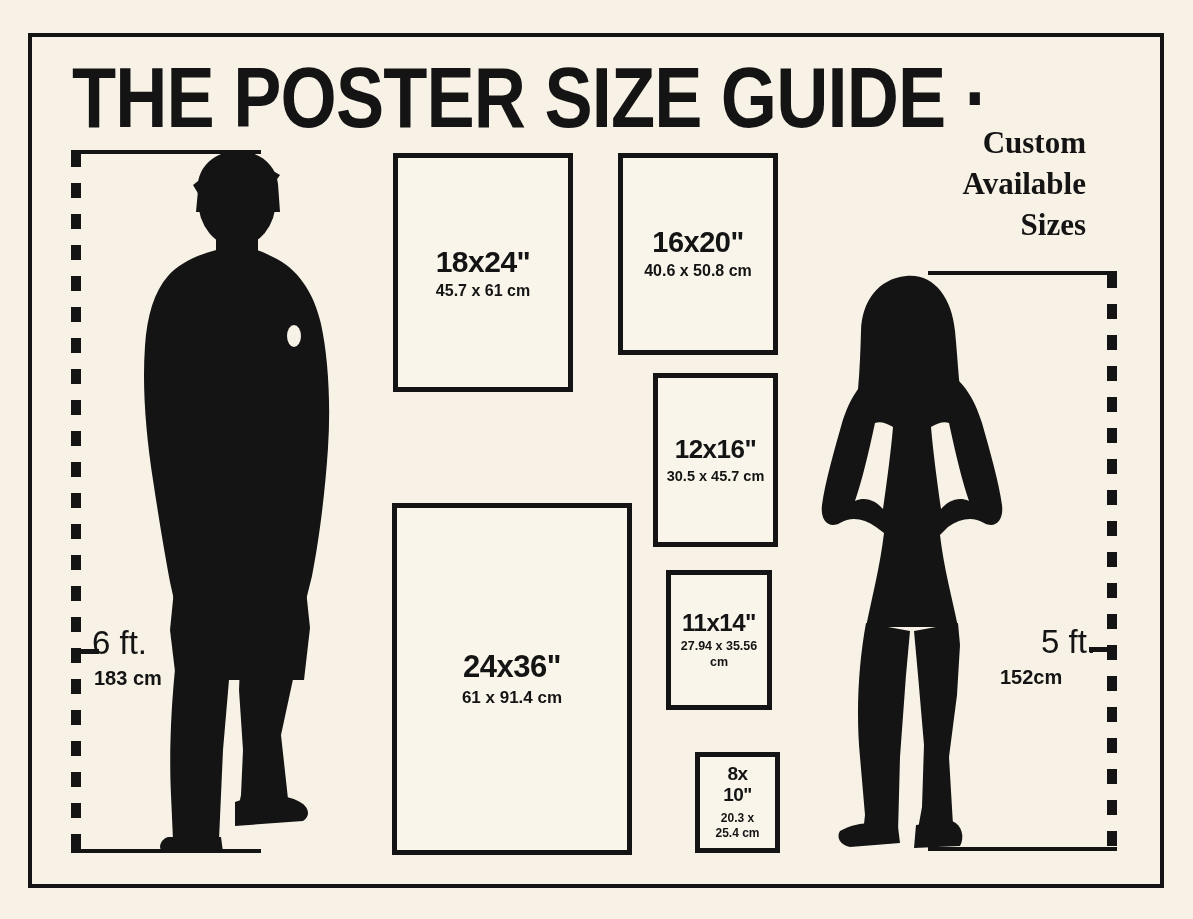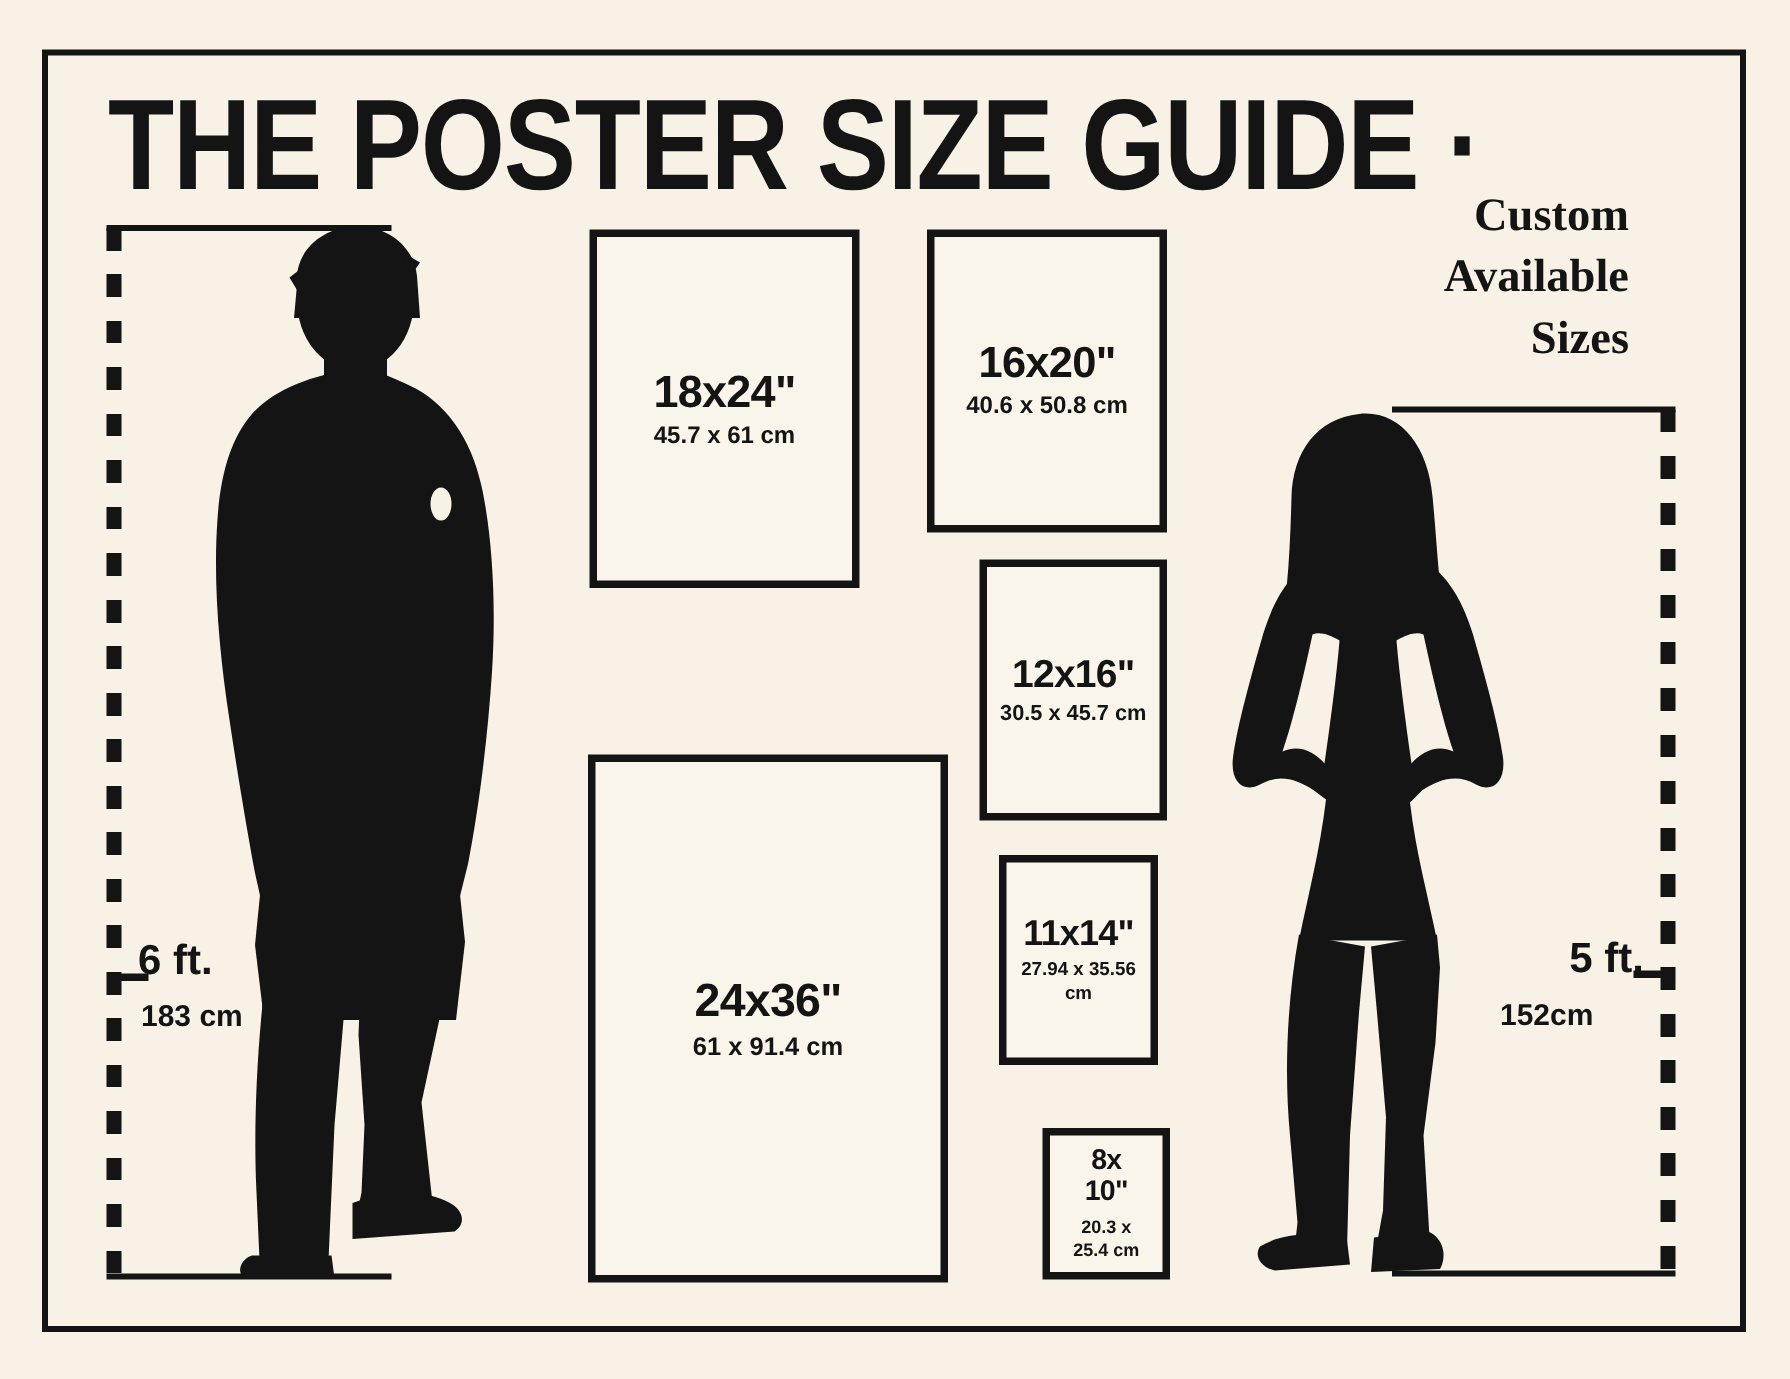--- a/index.html
+++ b/index.html
@@ -42,21 +42,21 @@
   .dash-male{left:71px;top:152px;height:699px;}
   .dash-female{left:1107px;top:273px;height:576px;}
   .hline{position:absolute;height:4px;background:var(--ink);}
   .topline-male{left:71px;top:150px;width:190px;}
   .ground-male{left:71px;top:849px;width:190px;}
   .topline-female{left:928px;top:271px;width:189px;}
   .ground-female{left:928px;top:847px;width:189px;}
   .tick{position:absolute;height:5px;background:var(--ink);}
   .tick-male{left:73px;top:649px;width:26px;}
   .tick-female{left:1089px;top:647px;width:27px;}
-  .ft-label{position:absolute;font-weight:bold;font-size:28px;line-height:1;white-space:nowrap;}
+  .ft-label{position:absolute;font-weight:normal;font-size:33px;line-height:1;white-space:nowrap;}
   .cm-label{position:absolute;font-weight:bold;font-size:20px;line-height:1;white-space:nowrap;}
   .ft-male{left:92px;top:626px;}
   .cm-male{left:94px;top:668px;}
   .ft-female{left:1000px;top:625px;width:96px;text-align:right;}
   .cm-female{left:1000px;top:667px;width:96px;text-align:left;}
   
   .figure{position:absolute;}
   .figure-male{left:130px;top:150px;width:220px;height:705px;}
   .figure-female{left:812px;top:275px;width:200px;height:580px;}
   

